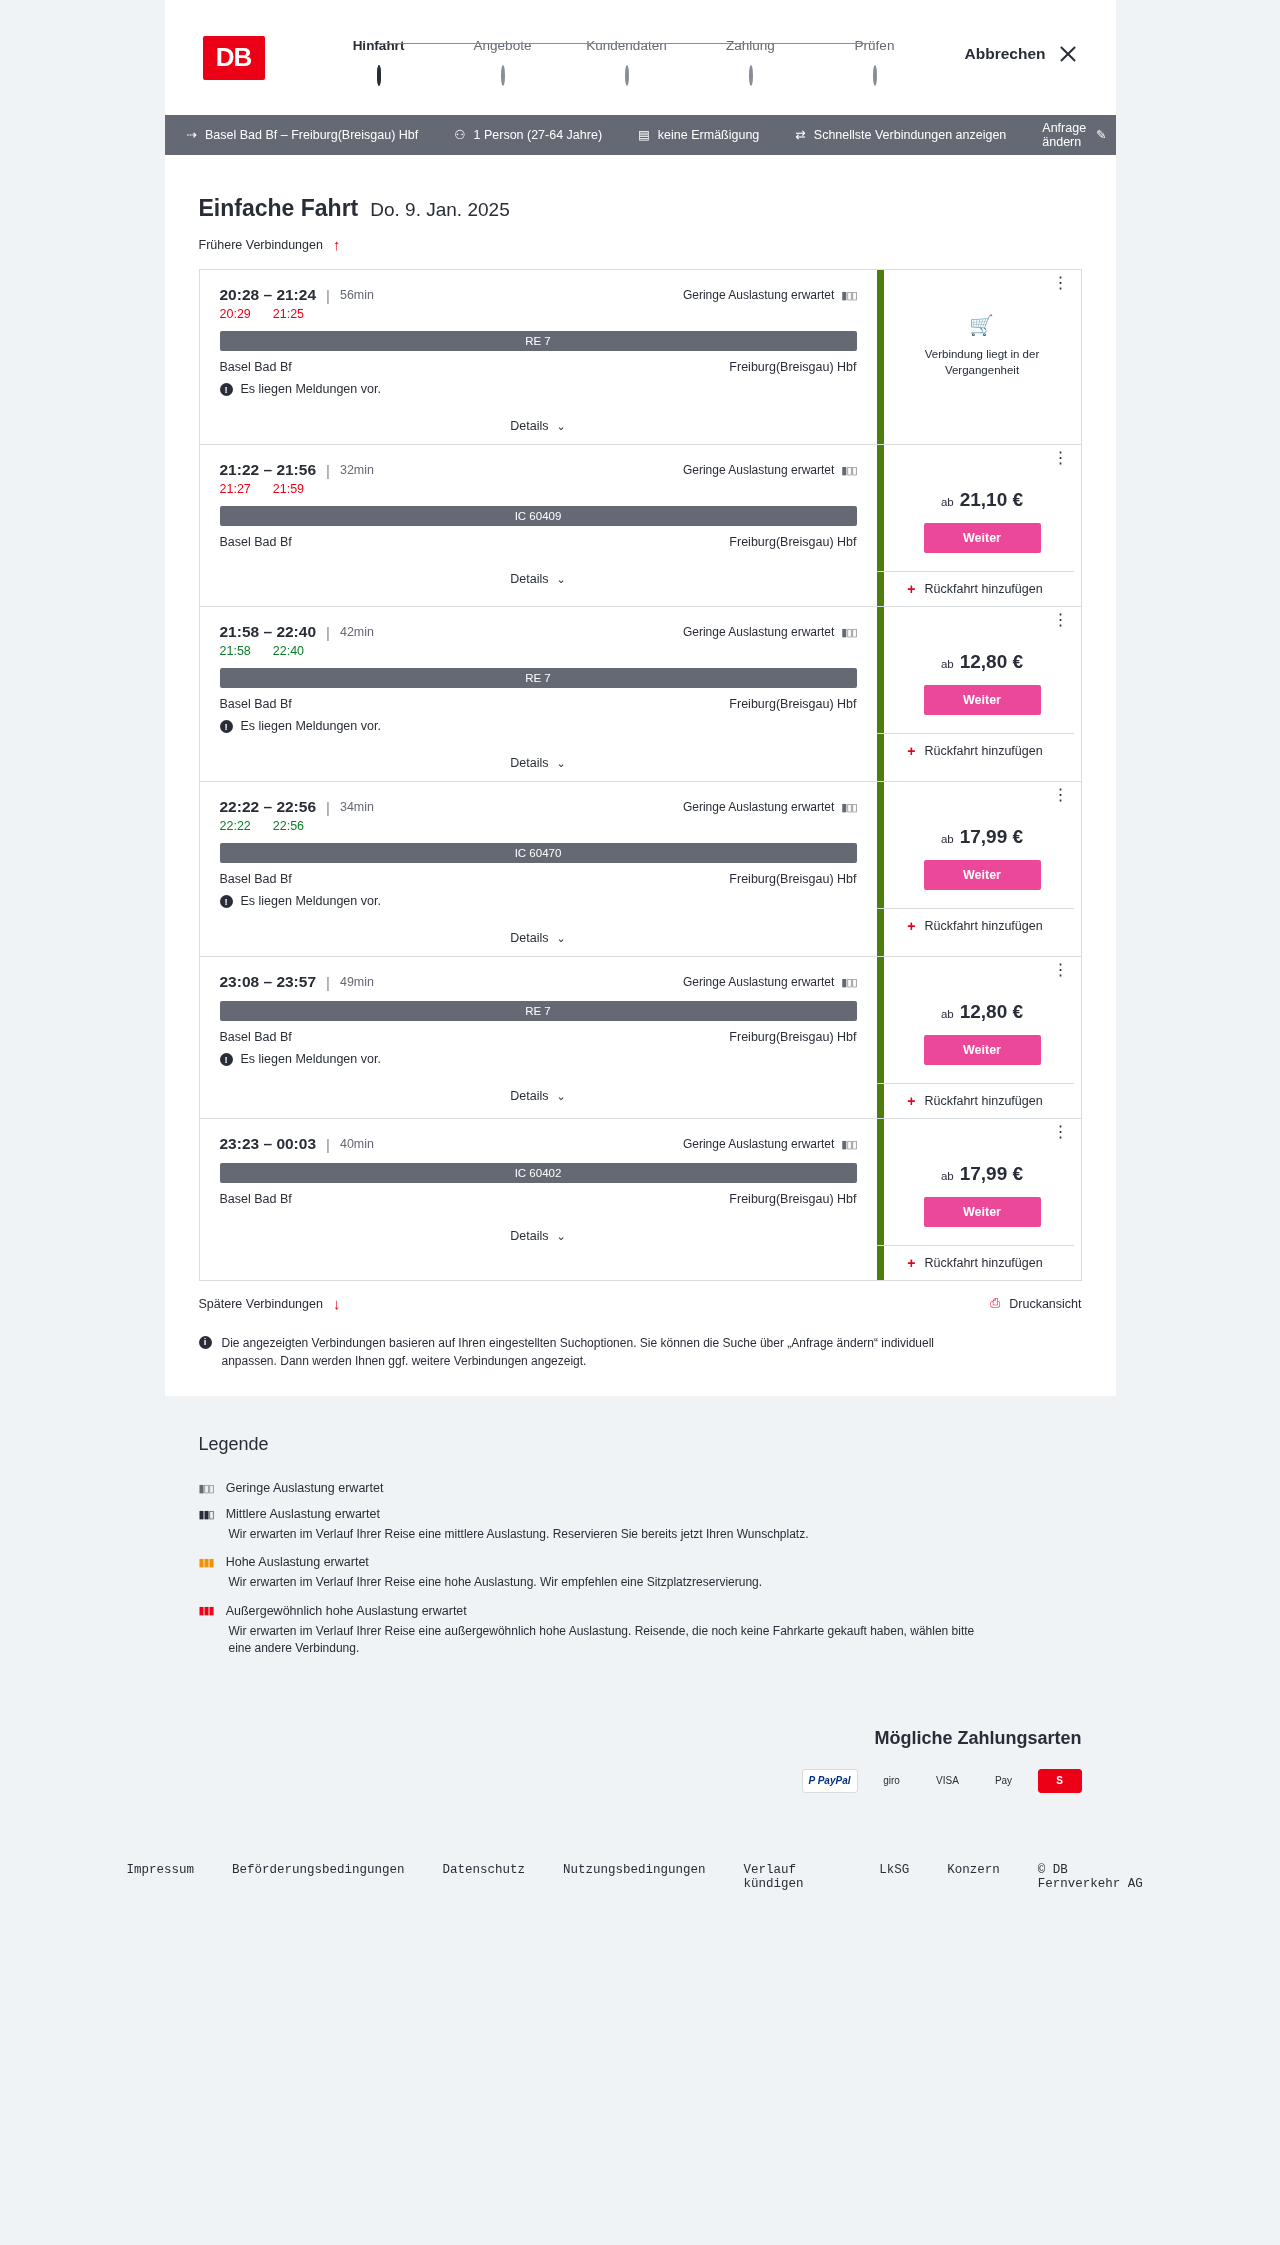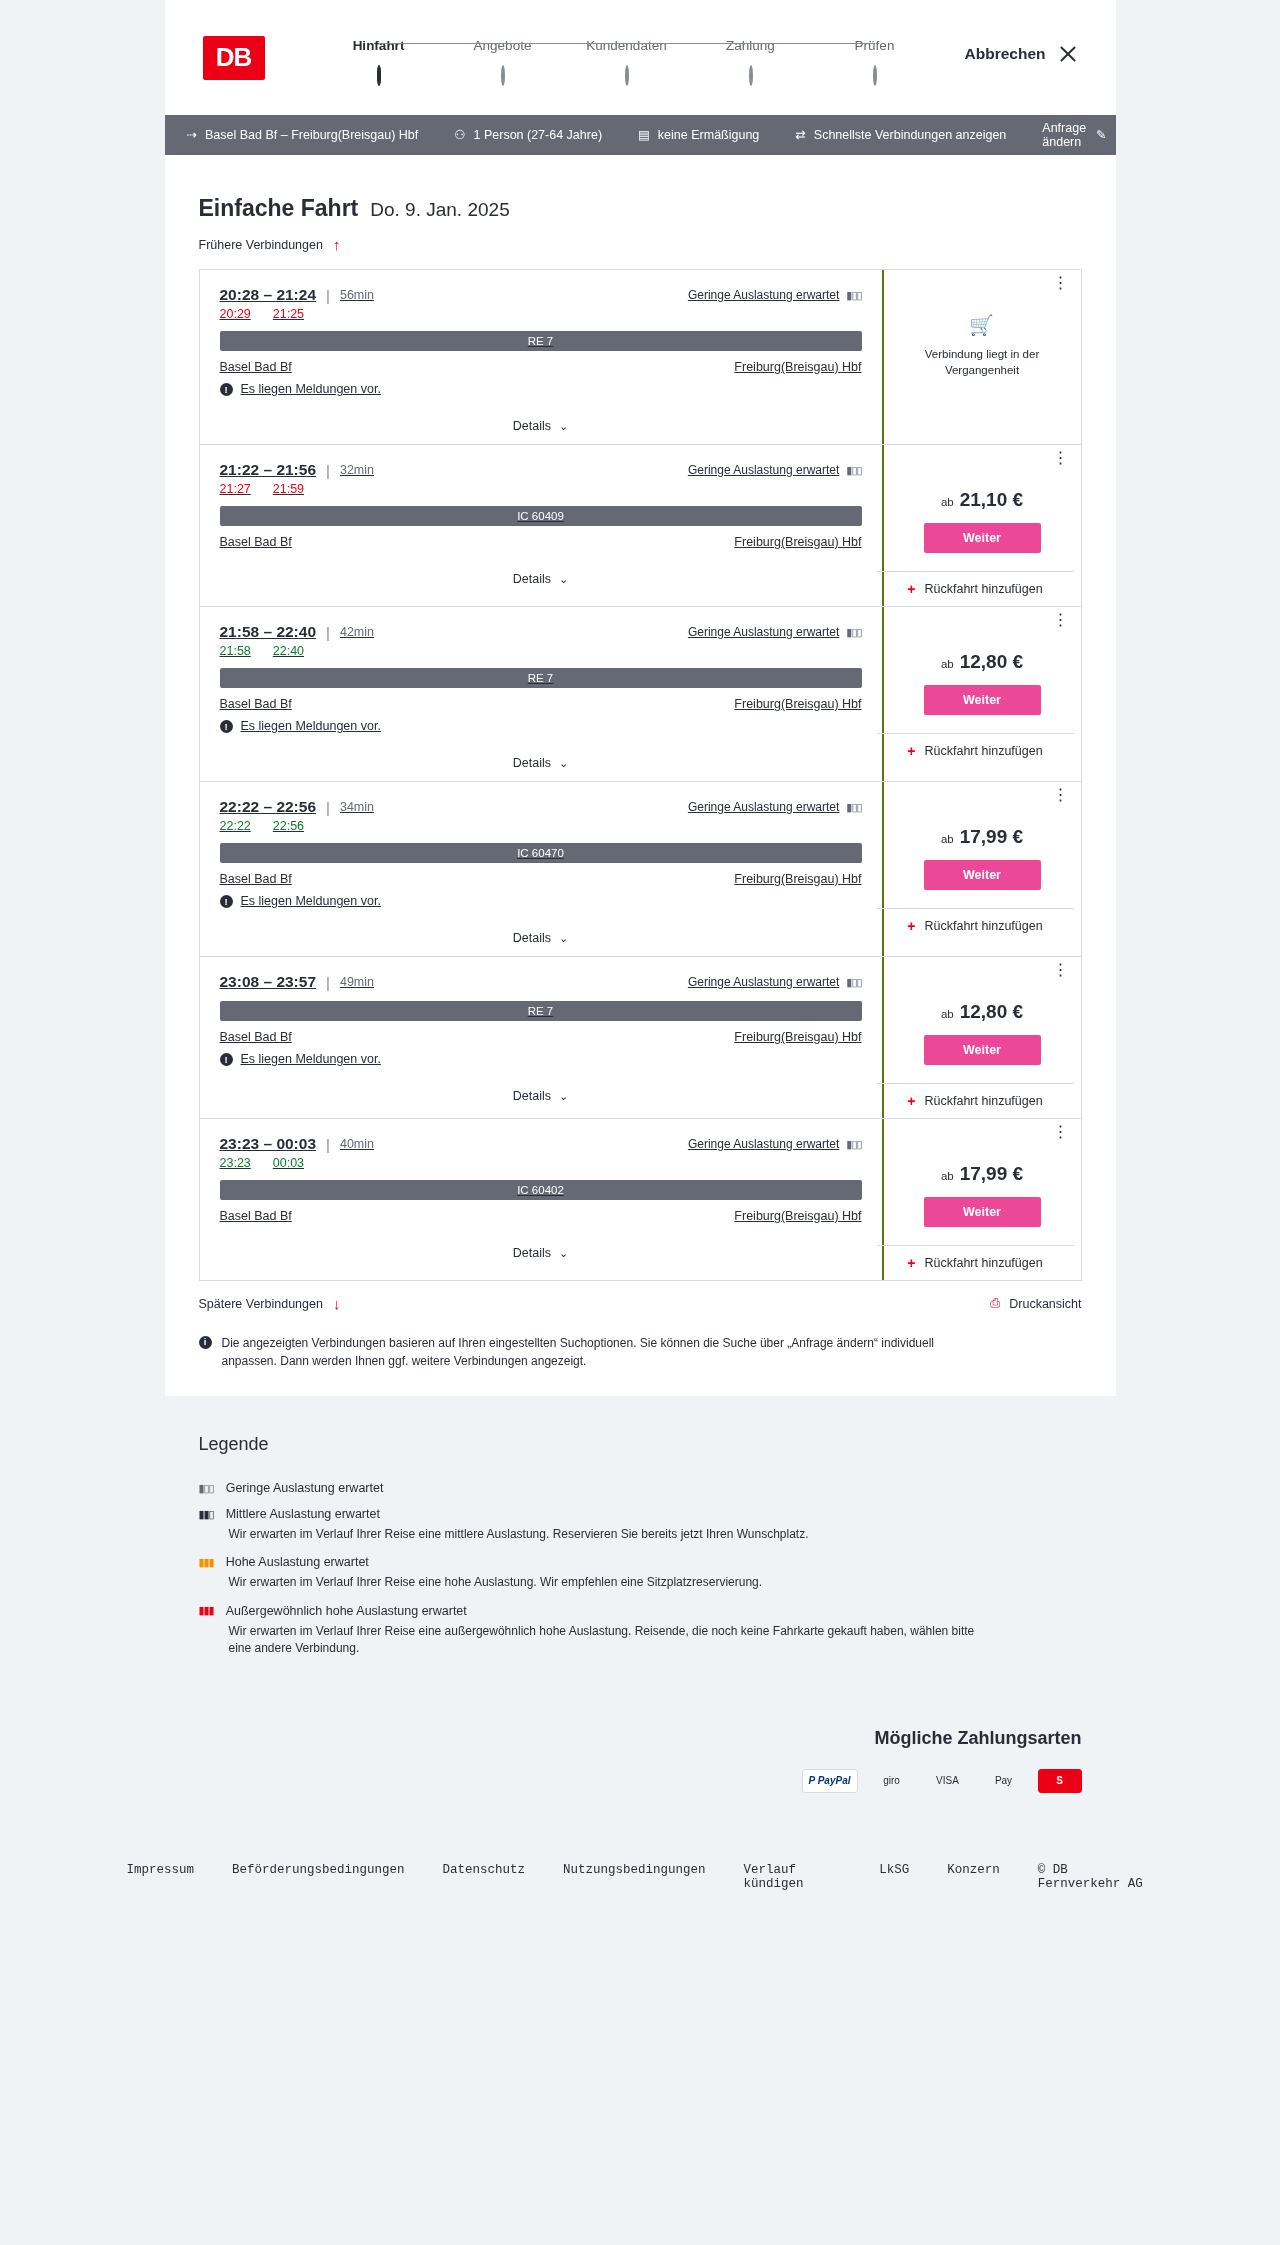--- a/index.html
+++ b/index.html
@@ -150,23 +150,22 @@
   .conn {
     display: flex;
     border: 1px solid #d7dce1;
     border-bottom: none;
     background: #fff;
   }
   .conn:last-child { border-bottom: 1px solid #d7dce1; }
   .conn-main {
     flex: 1;
     padding: 16px 20px 0 20px;
-    border-right: 2px solid #4d7c0f;
+    border-right: 7px solid #4d7c0f;
     position: relative;
-    text-decoration: underline;
   }
   .conn-times-row {
     display: flex;
     align-items: center;
     font-size: 15px;
   }
   .times-main { font-weight: bold; font-size: 15.5px; }
   .sep { color: #878c96; margin: 0 10px; }
   .duration { color: #646973; font-size: 12.5px; }
   .occupancy {
@@ -652,24 +651,20 @@
           <div class="conn-main">
             <div class="conn-times-row">
               <span class="times-main">23:23 – 00:03</span>
               <span class="sep">|</span>
               <span class="duration">40min</span>
               <span class="occupancy">
                 <span>Geringe Auslastung erwartet</span>
                 <span class="occ1">▮▯▯</span>
               </span>
             </div>
-            <div class="conn-times-actual">
-              <span>23:23</span>
-              <span>00:03</span>
-            </div>
             <div class="train-bar">
               <span>IC 60402</span>
             </div>
             <div class="stations">
               <span>Basel Bad Bf</span>
               <span>Freiburg(Breisgau) Hbf</span>
             </div>
             <div class="details-row"><span class="details-btn">
                 <span>Details</span>
                 <span class="chev">⌄</span>

